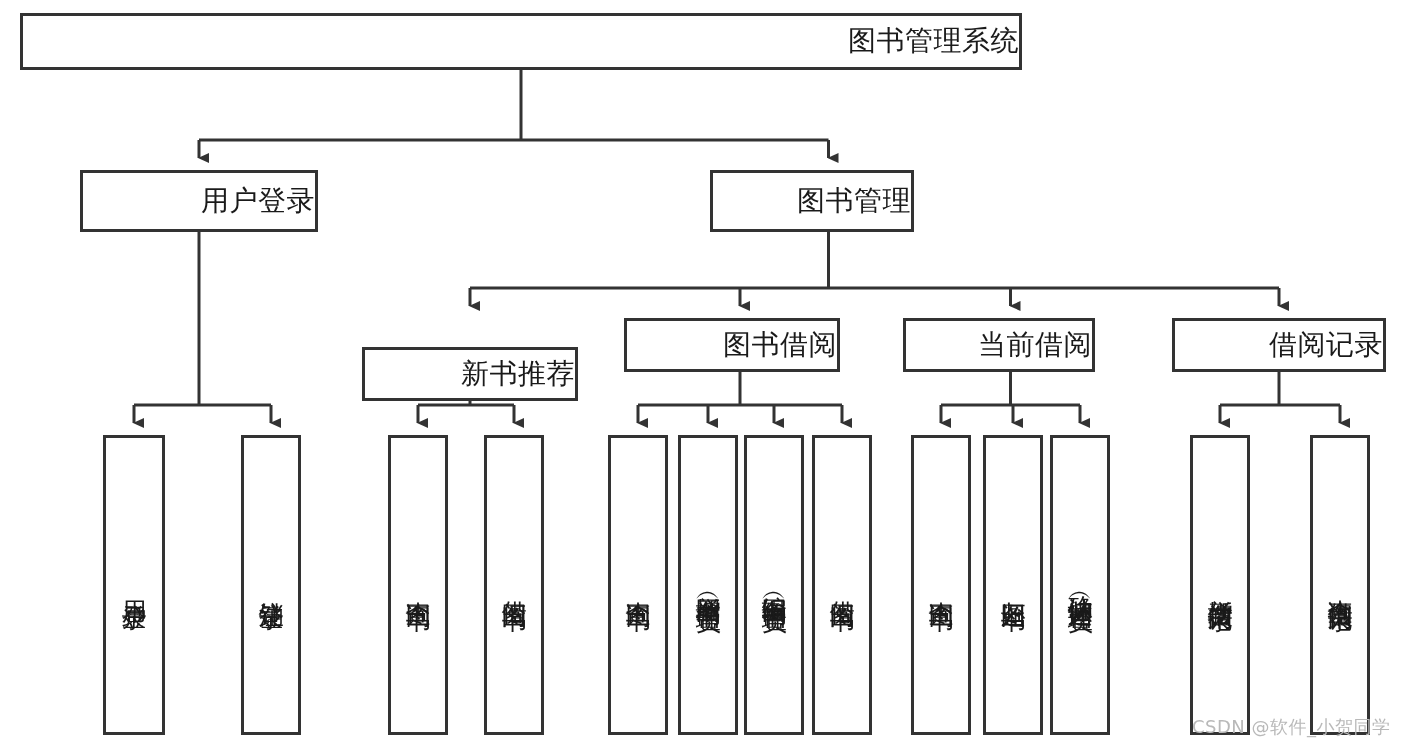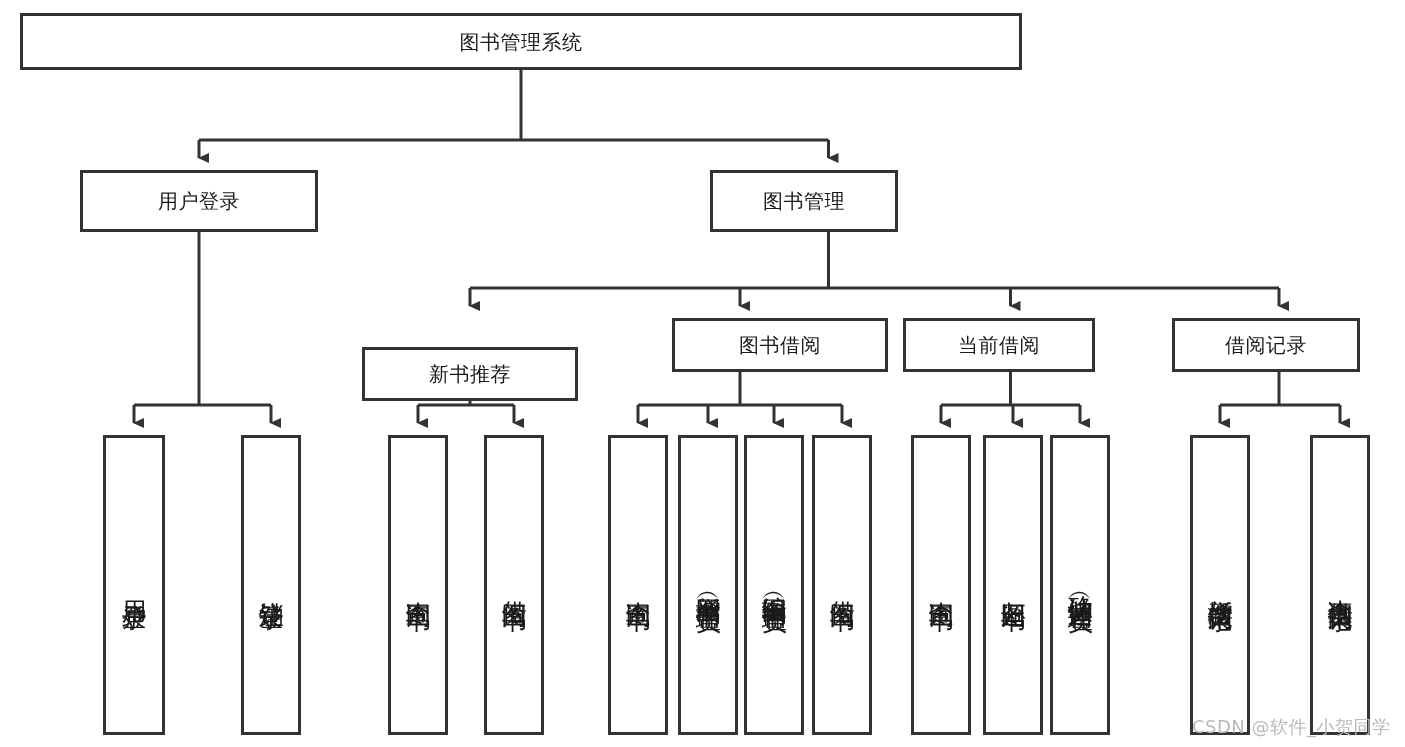--- a/index.html
+++ b/index.html
@@ -26,24 +26,25 @@
     position: absolute;
     box-sizing: border-box;
     border: 3px solid #333333;
     background: #ffffff;
     display: flex;
     align-items: center;
     justify-content: center;
     color: #1a1a1a;
   }
   .node-h {
-    font-size: 20px;
+    font-size: 28px;
     line-height: 1.1;
     letter-spacing: 0.5px;
     white-space: nowrap;
+    justify-content: flex-end;
   }
   .node-v {
     writing-mode: vertical-rl;
     text-orientation: upright;
     font-size: 25px;
     line-height: 1.18;
     letter-spacing: 2px;
     white-space: nowrap;
   }
   .watermark {
@@ -102,33 +103,33 @@
       </g>
   </svg>
 
   <div id="node-layer">
       <div class="node node-h" style="left: 20px; top: 13px; width: 1002px; height: 57px;">
         <span>图书管理系统</span>
       </div>
       <div class="node node-h" style="left: 80px; top: 170px; width: 238px; height: 62px;">
         <span>用户登录</span>
       </div>
-      <div class="node node-h" style="left: 710px; top: 170px; width: 188px; height: 62px;">
+      <div class="node node-h" style="left: 710px; top: 170px; width: 204px; height: 62px;">
         <span>图书管理</span>
       </div>
       <div class="node node-h" style="left: 362px; top: 318px; width: 216px; height: 54px; margin-top: 29px;">
         <span>新书推荐</span>
       </div>
-      <div class="node node-h" style="left: 624px; top: 318px; width: 216px; height: 54px; margin-left: 48px;">
+      <div class="node node-h" style="left: 624px; top: 318px; width: 216px; height: 54px;">
         <span>图书借阅</span>
       </div>
       <div class="node node-h" style="left: 903px; top: 318px; width: 192px; height: 54px;">
         <span>当前借阅</span>
       </div>
-      <div class="node node-h" style="left: 1172px; top: 318px; width: 188px; height: 54px;">
+      <div class="node node-h" style="left: 1172px; top: 318px; width: 214px; height: 54px;">
         <span>借阅记录</span>
       </div>
       <div class="node node-v" style="left: 103px; top: 435px; width: 62px; height: 300px;">
         <span>用户登录</span>
       </div>
       <div class="node node-v" style="left: 241px; top: 435px; width: 60px; height: 300px;">
         <span>注销登录</span>
       </div>
       <div class="node node-v" style="left: 388px; top: 435px; width: 60px; height: 300px;">
         <span>查询图书</span>

